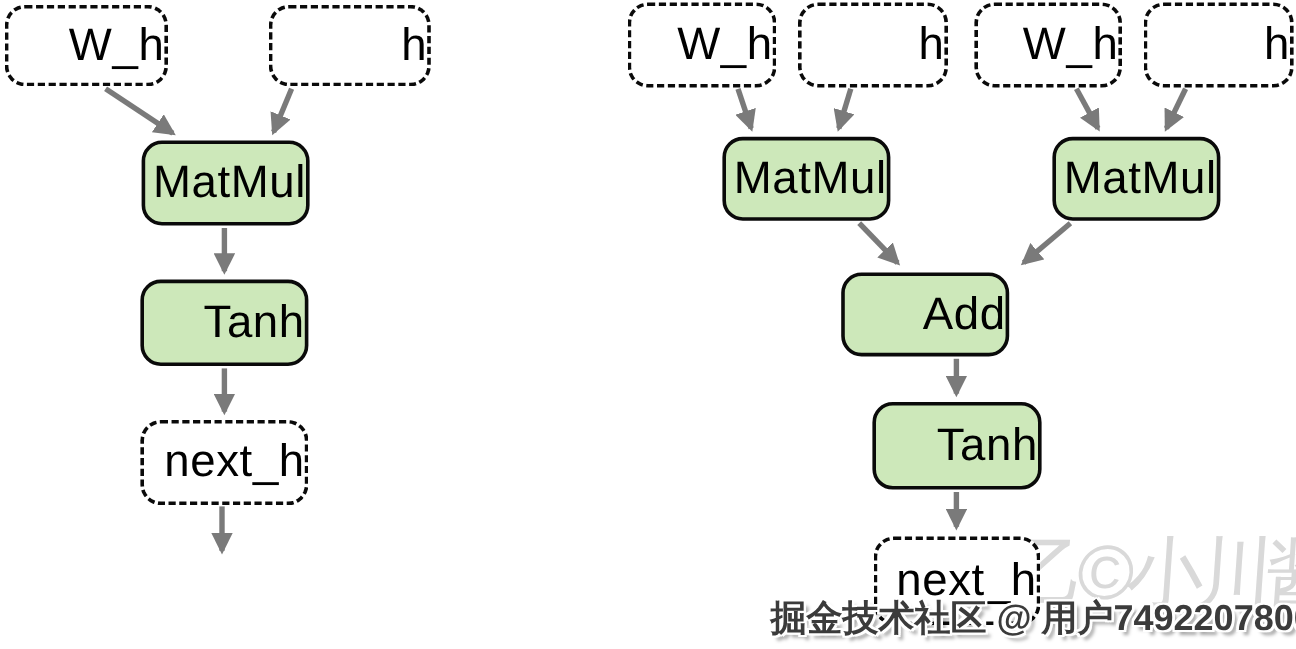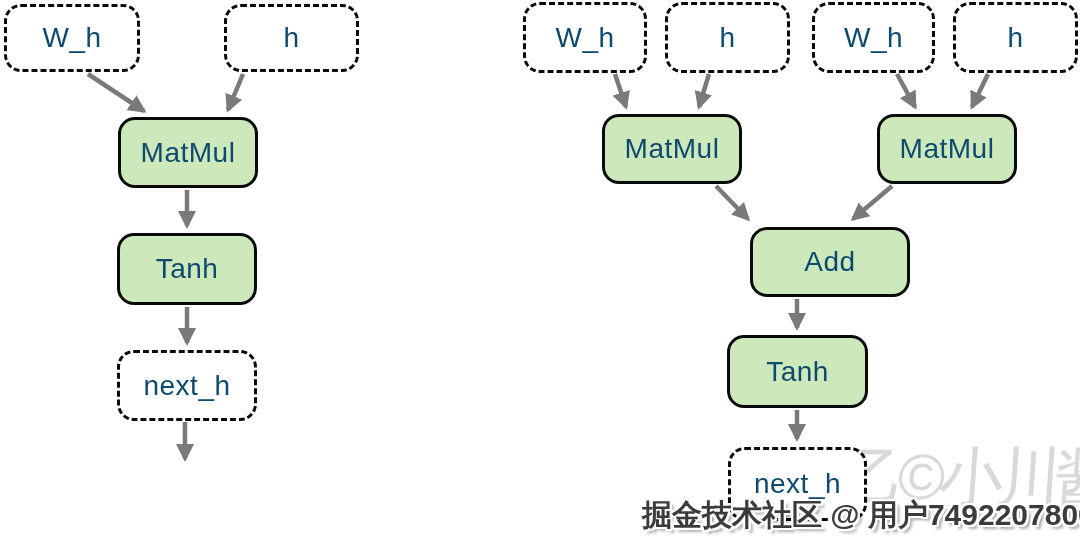--- a/index.html
+++ b/index.html
@@ -18,22 +18,22 @@
     overflow:hidden;
     font-family:"Liberation Sans", sans-serif;
   }
   .edges{position:absolute;left:0;top:0;z-index:2;}
   .edges line{stroke:var(--arrow);stroke-width:4.5;}
   .edges .head{fill:var(--arrow);}
   .node{
     position:absolute;
     box-sizing:border-box;
     border-radius:17px;
-    display:flex;align-items:center;justify-content:center;
-    font-size:28px;color:#0c4a6e;
+    display:flex;align-items:center;justify-content:flex-end;
+    font-size:38px;color:#000000;
     background:#fff;
     z-index:3;
     letter-spacing:.5px;
   }
   .node.data{border:3px dashed var(--node_border);}
   .node.op{border:3.5px solid var(--node_border);background:var(--op_fill);}
   .lbl{white-space:nowrap;}
   .faint-watermark{
     position:absolute;
     left:840px;top:434px;
@@ -115,21 +115,21 @@
   </div>
   <div class="node data" style="left:953px;top:2px;width:125px;height:71px">
     <span class="lbl">h</span>
   </div>
   <div class="node op" style="left:602px;top:114px;width:140px;height:70px">
     <span class="lbl">MatMul</span>
   </div>
   <div class="node op" style="left:877px;top:114px;width:140px;height:70px">
     <span class="lbl">MatMul</span>
   </div>
-  <div class="node op" style="left:750px;top:227px;width:160px;height:70px">
+  <div class="node op" style="left:701px;top:227px;width:140px;height:70px">
     <span class="lbl">Add</span>
   </div>
   <div class="node op" style="left:727px;top:335px;width:141px;height:73px">
     <span class="lbl">Tanh</span>
   </div>
   <div class="node data" style="left:728px;top:447px;width:139px;height:74px">
     <span class="lbl">next_h</span>
   </div>
 
   <div class="watermark">掘金技术社区 @ 用户749220780005</div>

